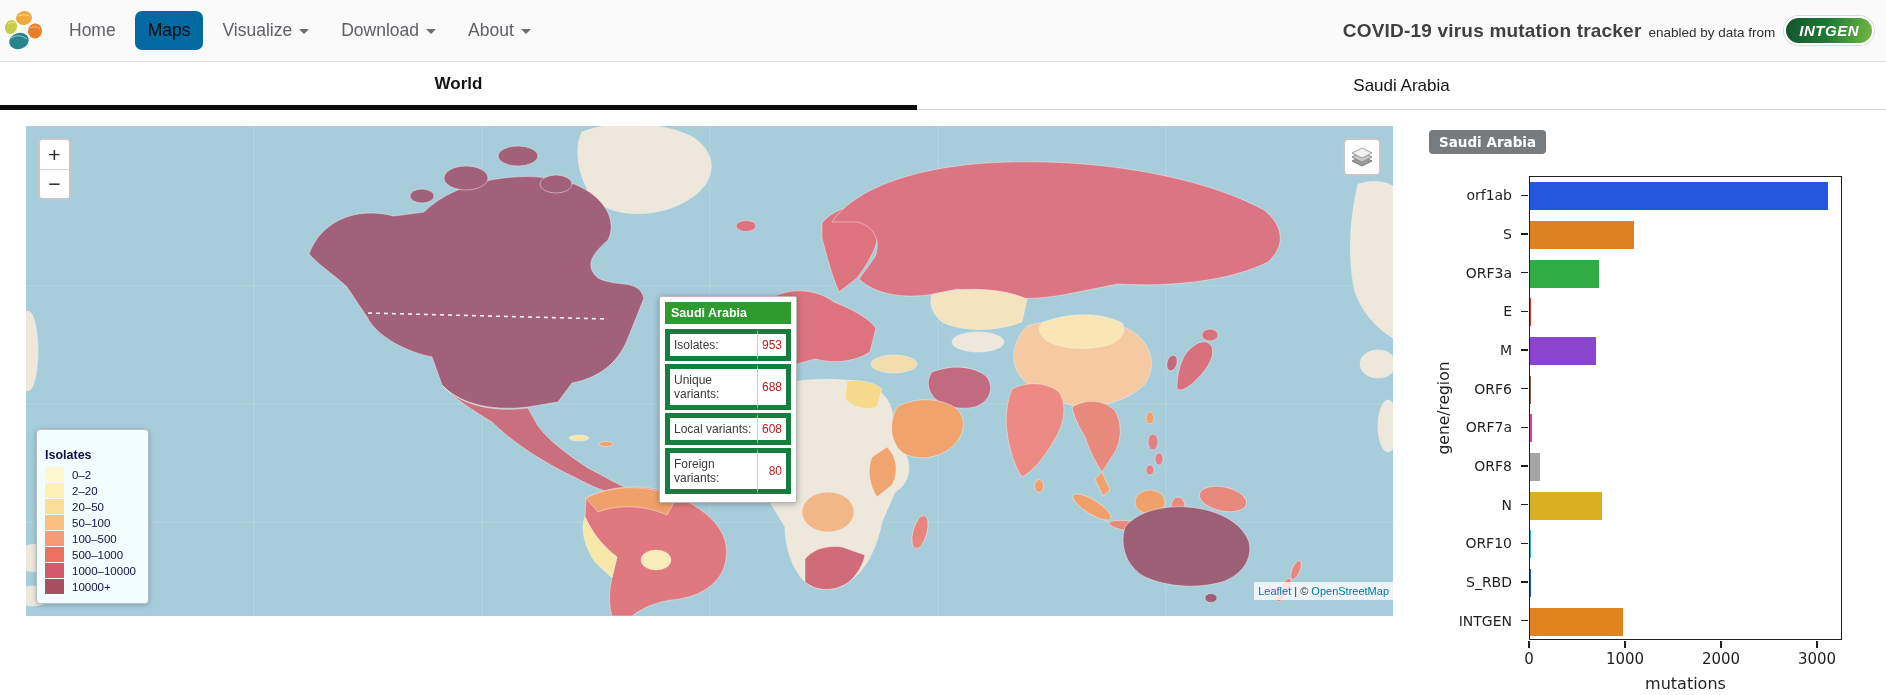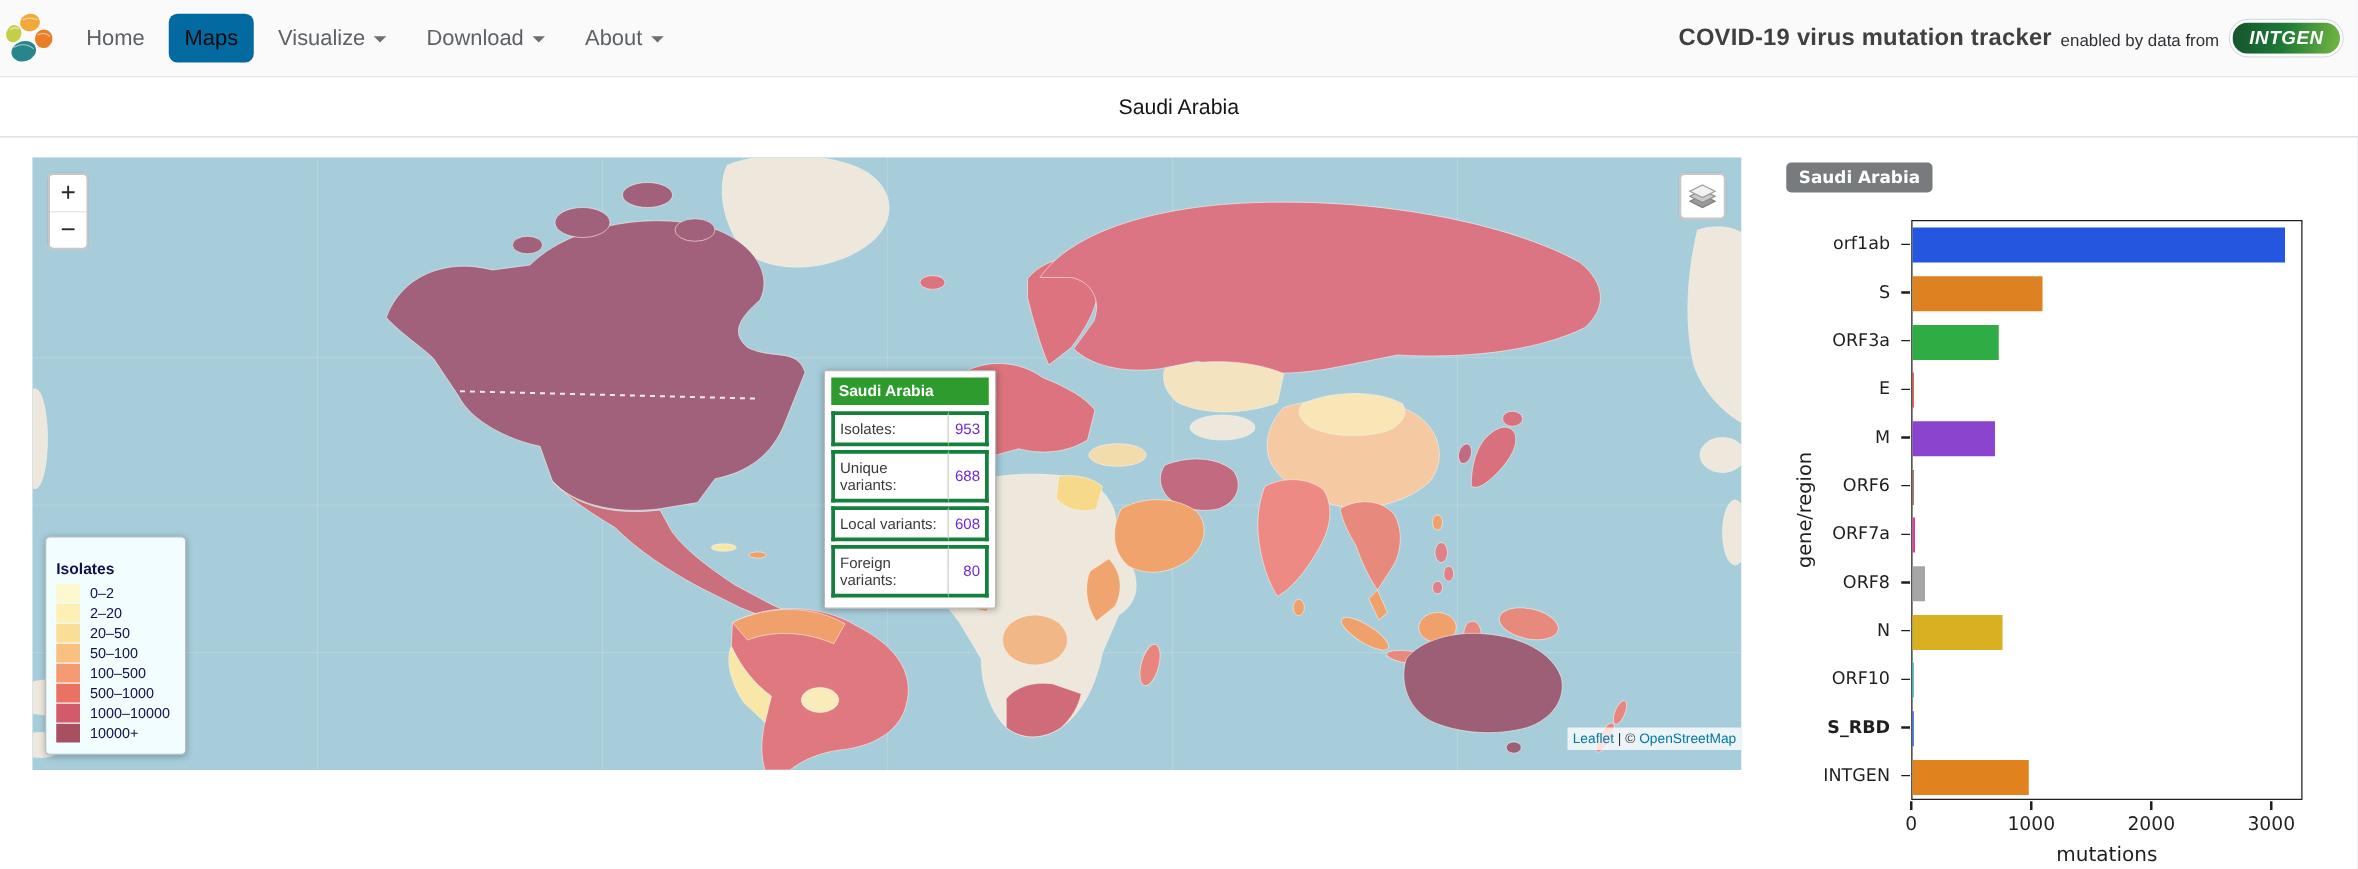--- a/index.html
+++ b/index.html
@@ -54,22 +54,22 @@
   .legend-item { display:flex; align-items:center; gap:8px; margin:1px 0; }
   .legend-swatch { width:19px; height:15px; flex:0 0 auto; }
   .legend-label { font-size:11.5px; color:#10104a; }
 
   .info-tip { position:absolute; left:633px; top:170px; width:138px; background:#fff;
               border:1px solid #b9b9b9; border-radius:2px; box-shadow:0 1px 6px rgba(0,0,0,.3);
               padding:5px; }
   .info-tip-header { background:var(--accent-green,#2D9B2D); color:#fff; font-weight:bold;
                      font-size:12.5px; padding:4px 6px; }
   .info-tip table { width:100%; border-collapse:separate; border-spacing:0 3px; margin-top:2px; }
-  .info-tip td { border:3px solid #15803d; font-size:12px; color:#3a3a3a; padding:4px 4px; }
-  .info-tip td.val { border-left:none; width:32px; text-align:right; color:#6d28d9;margin-left:30px; }
+  .info-tip td { border:5px solid #15803d; font-size:12px; color:#3a3a3a; padding:4px 4px; }
+  .info-tip td.val { border-left:none; width:32px; text-align:right; color:#b91c1c;margin-left:30px; }
   .info-tip td.lbl { border-right:1px solid #ccc; }
 
   .attribution { position:absolute; right:0; bottom:16px; background:rgba(255,255,255,.78);
                  font-size:11px; color:#333; padding:2px 4px; line-height:14px; }
   .attribution a { color:var(--link-blue,#0078A8); text-decoration:none; cursor:pointer; }
 
   
   .chart-area { position:absolute; left:1420px; top:128px; width:466px; height:567px;
                 font-family:"DejaVu Sans", sans-serif; }
   .chart-badge { position:absolute; left:9px; top:2px; background:#777b7e; color:#fff;
@@ -106,20 +106,21 @@
       <a class="nav-link">About<span class="caret"></span></a>
     </div>
   <div class="nav-right">
     <span class="app-title">COVID-19 virus mutation tracker</span>
     <span class="app-subtitle">enabled by data from</span>
     <span class="gisaid-pill">INTGEN</span>
   </div>
 </div>
 
 <div class="tabbar">
+  <div class="tab world">World</div>
   <div class="tab saudi">Saudi Arabia</div>
 </div>
 
 <div class="map-wrap">
   <svg class="world" viewBox="0 0 1367 490" width="1367" height="490">
     <rect width="1367" height="490" fill="#A7CDDB"></rect>
     <g stroke="#ffffff" stroke-opacity="0.15" stroke-width="1">
       <line x1="0" y1="160" x2="1367" y2="160"></line>
         <line x1="0" y1="278" x2="1367" y2="278"></line>
       <line x1="0" y1="396" x2="1367" y2="396"></line>
@@ -329,21 +330,21 @@
       <div class="ycat" style="top: 241.333px; height: 38.6667px;">ORF6</div>
       <div class="ytick" style="left: 101px; top: 259.867px;"></div>
       <div class="ycat" style="top: 280px; height: 38.6667px;">ORF7a</div>
       <div class="ytick" style="left: 101px; top: 298.533px;"></div>
       <div class="ycat" style="top: 318.667px; height: 38.6667px;">ORF8</div>
       <div class="ytick" style="left: 101px; top: 337.2px;"></div>
       <div class="ycat" style="top: 357.333px; height: 38.6667px;">N</div>
       <div class="ytick" style="left: 101px; top: 375.867px;"></div>
       <div class="ycat" style="top: 396px; height: 38.6667px;">ORF10</div>
       <div class="ytick" style="left: 101px; top: 414.533px;"></div>
-      <div class="ycat" style="top: 434.667px; height: 38.6667px; font-weight: bold;">S_RBD</div>
+      <div class="ycat" style="top: 434.667px; height: 38.6667px;">S_RBD</div>
       <div class="ytick" style="left: 101px; top: 453.2px;"></div>
       <div class="ycat" style="top: 473.333px; height: 38.6667px;">INTGEN</div>
       <div class="ytick" style="left: 101px; top: 491.867px;"></div>
       <div class="xtick" style="left: 108.2px; top: 513px;"></div>
       <div class="xtick-label" style="left: 109px; top: 522px;">0</div>
       <div class="xtick" style="left: 204.212px; top: 513px;"></div>
       <div class="xtick-label" style="left: 205.012px; top: 522px;">1000</div>
       <div class="xtick" style="left: 300.225px; top: 513px;"></div>
       <div class="xtick-label" style="left: 301.025px; top: 522px;">2000</div>
       <div class="xtick" style="left: 396.237px; top: 513px;"></div>

